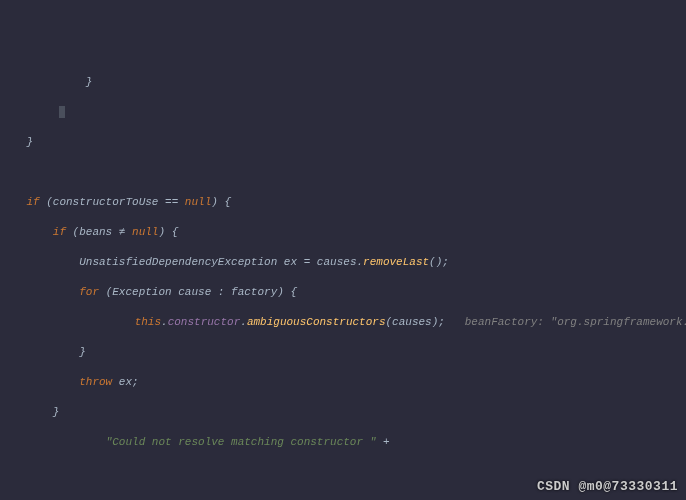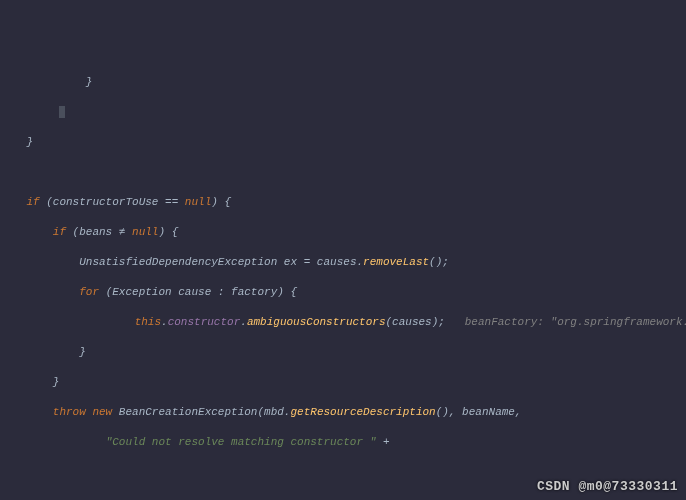--- a/index.html
+++ b/index.html
@@ -50,22 +50,22 @@
 <span class="line">             <span class="punc">}</span></span>
 <span class="line">         <span class="cursor"></span></span>
 <span class="line">    <span class="punc">}</span></span>
 <span class="line"> </span>
 <span class="line">    <span class="kw">if</span><span class="punc"> (constructorToUse </span><span class="id">==</span><span class="kw"> null</span><span class="punc">) {</span></span>
 <span class="line">        <span class="kw">if</span><span class="punc"> (beans </span><span class="id">≠</span><span class="kw"> null</span><span class="punc">) {</span></span>
 <span class="line">            <span class="cls">UnsatisfiedDependencyException</span><span class="punc"> ex = causes.</span><span class="method">removeLast</span><span class="punc">();</span></span>
 <span class="line">            <span class="kw">for</span><span class="punc"> (Exception cause : factory</span><span class="punc">) {</span></span>
 <span class="line">                <span class="this">this</span><span class="punc">.</span><span class="field">constructor</span><span class="punc">.</span><span class="method">ambiguousConstructors</span><span class="punc">(causes);</span><span class="comment">   beanFactory: "org.springframework.beans.factory.su</span></span>
 <span class="line">            <span class="punc">}</span></span>
+<span class="line">            <span class="kw">throw</span><span class="punc"> ex;</span></span>
 <span class="line">        <span class="punc">}</span></span>
-<span class="line">        <span class="kw">throw new</span><span class="cls"> BeanCreationException</span><span class="punc">(mbd.</span><span class="method">getResourceDescription</span><span class="punc">(), beanName,</span></span>
 <span class="line">                <span class="str">"Could not resolve matching constructor "</span><span class="punc"> +</span></span>
 
 
 
 
 
 
 
 
 

